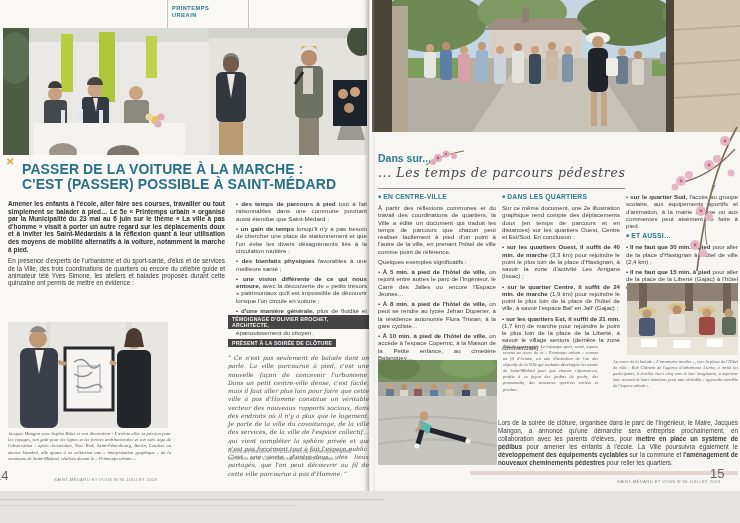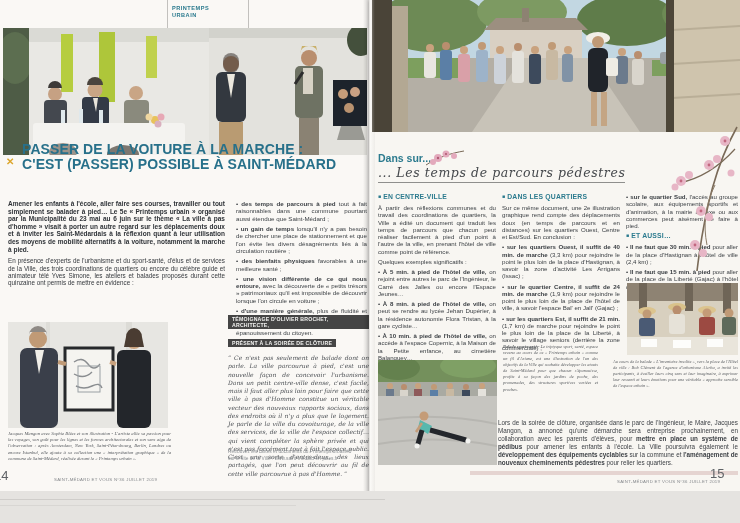--- a/index.html
+++ b/index.html
@@ -19,39 +19,39 @@
   .bottom-strip { position:absolute; left:0; top:491px; width:740px; height:32px; background:#e5e3e0; }
   .bottom-strip .edge1 { position:absolute; left:0; top:8px; width:52%; height:1px; background:#cfcdca; }
   .bottom-strip .edge2 { position:absolute; left:0; top:14px; width:40%; height:1px; background:#d8d6d3; }
   .hdr-label { position:absolute; top:5px; font-size:5.6px; line-height:1.3; font-weight:bold; letter-spacing:.5px; color:#2b7a8e; z-index:4; }
   .vline { position:absolute; top:0; width:1px; height:28px; background:#c2c0bd; z-index:4; }
   .serif-it { font-family:"Liberation Serif", serif; font-style:italic; }
 
   
   .photo-top { position:absolute; left:3px; top:28px; width:364px; height:127px; overflow:hidden; }
   .marker-x { position:absolute; left:6px; top:156px; font-size:10px; font-weight:bold; color:#dca62c; }
-  .headline { position:absolute; left:22px; top:142px; width:345px; font-size:14px; font-weight:bold; color:#27708a; line-height:1.1; letter-spacing:.1px; }
+  .headline { position:absolute; left:22px; top:162px; width:345px; font-size:14px; font-weight:bold; color:#27708a; line-height:1.1; letter-spacing:.1px; }
   .lcol1 { position:absolute; left:8px; top:200px; width:217px; font-size:6.3px; line-height:1.17; color:#34383d; text-align:justify; }
   .intro-bold { font-weight:bold; font-size:6.5px; color:#2e3237; margin-bottom:4px; }
   .lcol2 { position:absolute; left:236px; top:200px; width:131px; font-size:6.2px; line-height:1.18; color:#3c4045; text-align:justify; }
   .lcol2 p { margin-bottom:3px; }
   .lead { font-weight:bold; }
   .photo-mangon { position:absolute; left:8px; top:322px; width:160px; height:106px; overflow:hidden; }
   .cap-mangon { position:absolute; left:8px; top:431px; width:163px; font-size:4.7px; line-height:1.32; color:#55595e; text-align:justify; }
   .temoignage { position:absolute; left:228px; top:313px; width:141px; }
   .temo-bar { display:inline-block; background:#454545; color:#f3f3f1; font-size:5.2px; font-weight:bold; letter-spacing:.2px; padding:1.5px 4px 1px; margin-bottom:1px; }
   .temo-quote { font-family:"DejaVu Serif", serif; font-style:italic; font-size:6px; line-height:1.38; color:#4b4f54; margin-top:5px; text-align:justify; }
   .note { position:absolute; left:228px; top:449px; font-size:4.8px; line-height:1.45; color:#8d9195; }
   .footer-l { position:absolute; left:54px; top:477px; font-size:4.3px; letter-spacing:.3px; color:#85888c; }
   .pagenum-l { position:absolute; left:-6px; top:468px; font-size:13px; color:#5f6266; }
 
   
   .photo-walk { position:absolute; left:372px; top:0; width:368px; height:132px; overflow:hidden; }
   .zoom-title { position:absolute; left:378px; top:152px; font-size:10.5px; font-weight:bold; color:#2b7a8e; }
-  .zoom-script { position:absolute; left:378px; top:165px; font-family:"DejaVu Serif", serif; font-style:italic; font-size:12.5px; letter-spacing:.6px; color:#45484c; border-bottom:1px solid #8f8f8d; padding-bottom:2px; }
+  .zoom-script { position:absolute; left:378px; top:165px; font-family:"DejaVu Serif", serif; font-style:italic; font-size:12.5px; letter-spacing:.6px; color:#45484c; border-bottom:1px solid #8f8f8d; padding-bottom:8px; }
   .rcol { position:absolute; top:193px; width:118px; font-size:6.1px; line-height:1.19; color:#3c4045; text-align:justify; }
   .rcol p { margin-bottom:3px; }
   .rc1 { left:378px; } .rc2 { left:502px; } .rc3 { left:626px; width:112px; }
   .r-head { color:#2b7a8e; font-weight:bold; font-size:6.8px; letter-spacing:.2px; margin-bottom:3px; }
   .sq { font-size:5px; vertical-align:1px; margin-right:2px; }
   .photo-table { position:absolute; left:627px; top:283px; width:111px; height:73px; overflow:hidden; }
   .cap-table { position:absolute; left:613px; top:359px; width:125px; font-size:4.4px; line-height:1.38; color:#5a5e62; text-align:justify; }
   .photo-stretch { position:absolute; left:378px; top:360px; width:119px; height:105px; overflow:hidden; }
   .cap-sport { position:absolute; left:503px; top:344px; width:95px; font-size:4.4px; line-height:1.38; color:#5a5e62; text-align:justify; }
   .closing { position:absolute; left:498px; top:419px; width:240px; font-size:6.3px; line-height:1.26; color:#3b3f44; text-align:justify; }

